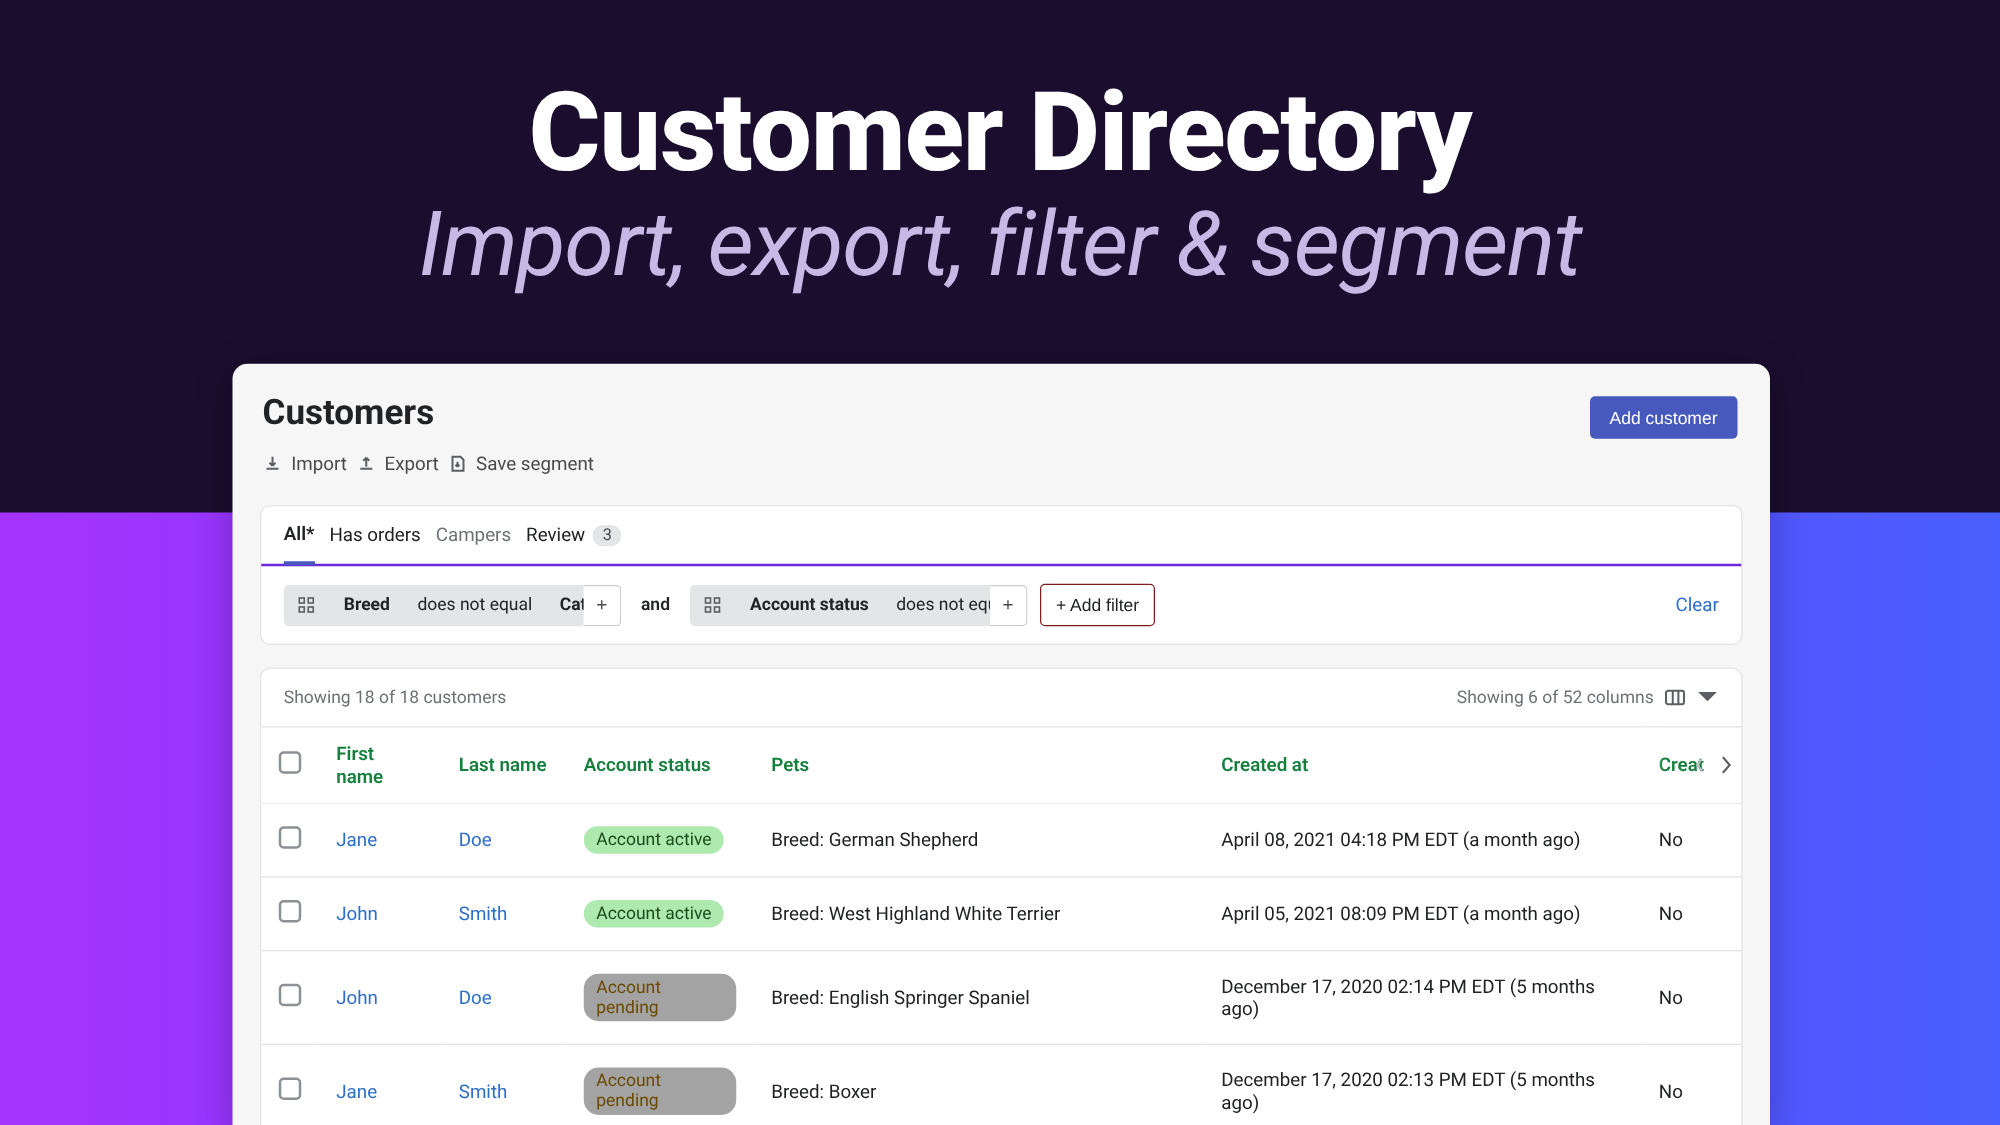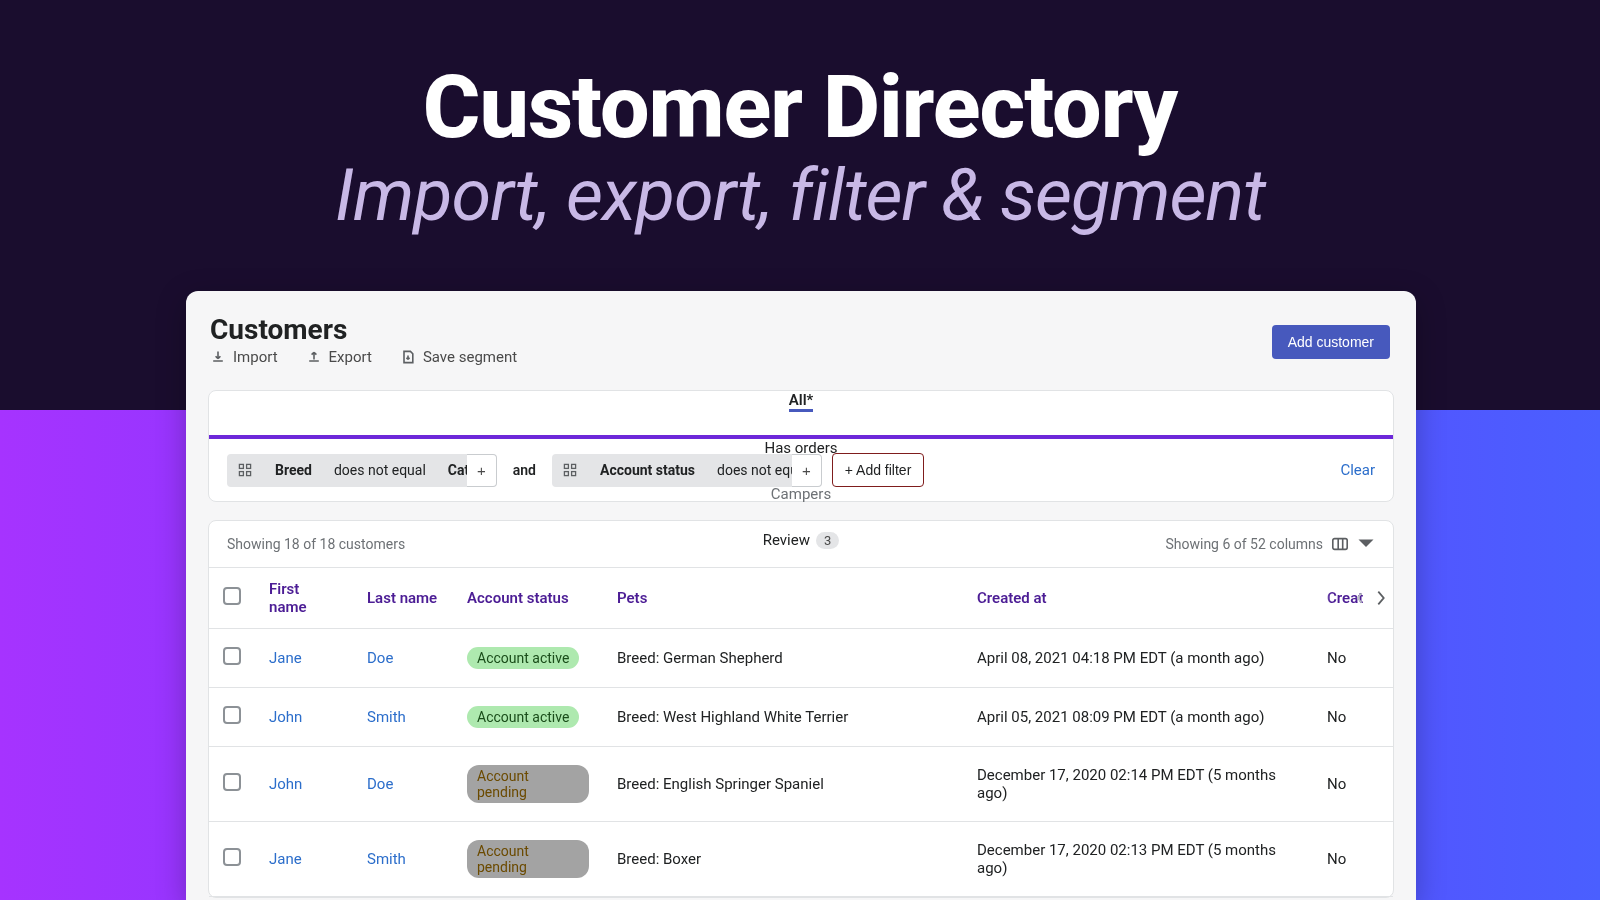--- a/index.html
+++ b/index.html
@@ -22,39 +22,39 @@
 .hero-sub {
   font-size: 72px; font-style: italic; font-weight: 400; color: #c8b8e6;
   margin-top: -5px; letter-spacing: -1px;
 }
 .app-card {
   position: absolute; top: 291px; left: 186px; width: 1230px; height: 610px;
   background: #f6f6f7; border-radius: 12px 12px 0 0; box-shadow: 0 8px 30px rgba(0,0,0,.25);
   overflow: hidden;
 }
 .app-header {
-  display: flex; justify-content: space-between; align-items: center;
+  display: flex; justify-content: space-between; align-items: flex-start;
   padding: 22px 26px 10px 24px;
 }
 .page-title { font-size: 28px; font-weight: 700; color: #202223; }
-.actions-row { display: flex; gap: 28px; margin-top: 2px; }
+.actions-row { display: flex; gap: 7px; margin-top: 16px; }
 .action-link {
   display: flex; align-items: center; gap: 7px; color: #4a4a4a; font-size: 15px;
   cursor: pointer;
 }
 .action-link svg { width: 16px; height: 16px; }
 .btn-primary {
   background: #4759bd; color: #fff; border: none; border-radius: 4px;
   padding: 9px 16px; font-size: 14px; cursor: pointer; margin-top: 4px;
 }
 .panel {
   margin: 14px 22px 0 22px; background: #fff; border: 1px solid #e1e3e5;
   border-radius: 8px;
 }
-.tabs { display: flex; align-items: center; gap: 28px; padding: 0 18px; height: 48px; border-bottom: 4px solid #6d28d9; flex-direction: column; }
+.tabs { display: flex; align-items: center; gap: 12px; padding: 0 18px; height: 48px; border-bottom: 2px solid #6d28d9; }
 .tab { font-size: 15px; color: #6d7175; cursor: pointer; display: flex; align-items: center; gap: 6px; height: 100%; }
 .tab.active { color: #202223; font-weight: 600; border-bottom: 3px solid #4759bd; margin-bottom: -1px; }
 .tab.dark { color: #202223; }
 .badge-count { background: #e4e5e7; border-radius: 10px; padding: 1px 8px; font-size: 13px; color: #4a4a4a; }
 .filter-row { display: flex; align-items: center; padding: 14px 18px; gap: 10px; }
 .chip {
   display: flex; align-items: center; gap: 22px; background: #e4e5e7;
   border-radius: 4px 0 0 4px; padding: 8px 10px; font-size: 14px; color: #202223;
   max-width: 240px; overflow: hidden; white-space: nowrap;
 }
@@ -76,21 +76,21 @@
   border-radius: 8px;
 }
 .table-meta {
   display: flex; justify-content: space-between; align-items: center;
   padding: 14px 18px; font-size: 14px; color: #6d7175;
 }
 .col-selector { display: flex; align-items: center; gap: 8px; cursor: pointer; }
 .col-selector svg { width: 18px; height: 18px; }
 table { width: 100%; border-collapse: collapse; }
 thead th {
-  text-align: left; font-size: 15px; font-weight: 600; color: #4c1d95;
+  text-align: left; font-size: 15px; font-weight: 600; color: #15803d;
   padding: 12px 14px; border-top: 1px solid #e1e3e5; border-bottom: 1px solid #e1e3e5;
   background: #fff; position: relative;
 }
 tbody td {
   padding: 18px 14px; font-size: 15px; color: #202223; border-bottom: 1px solid #e1e3e5;
 }
 .checkbox { width: 18px; height: 18px; border: 2px solid #8c9196; border-radius: 4px; background: #fff; display: inline-block; }
 .link-cell { color: #2c6ecb; }
 .pill { display: inline-block; border-radius: 12px; padding: 3px 10px; font-size: 14px; }
 .pill-active { background: #aee9af; color: #1a4d1a; }

